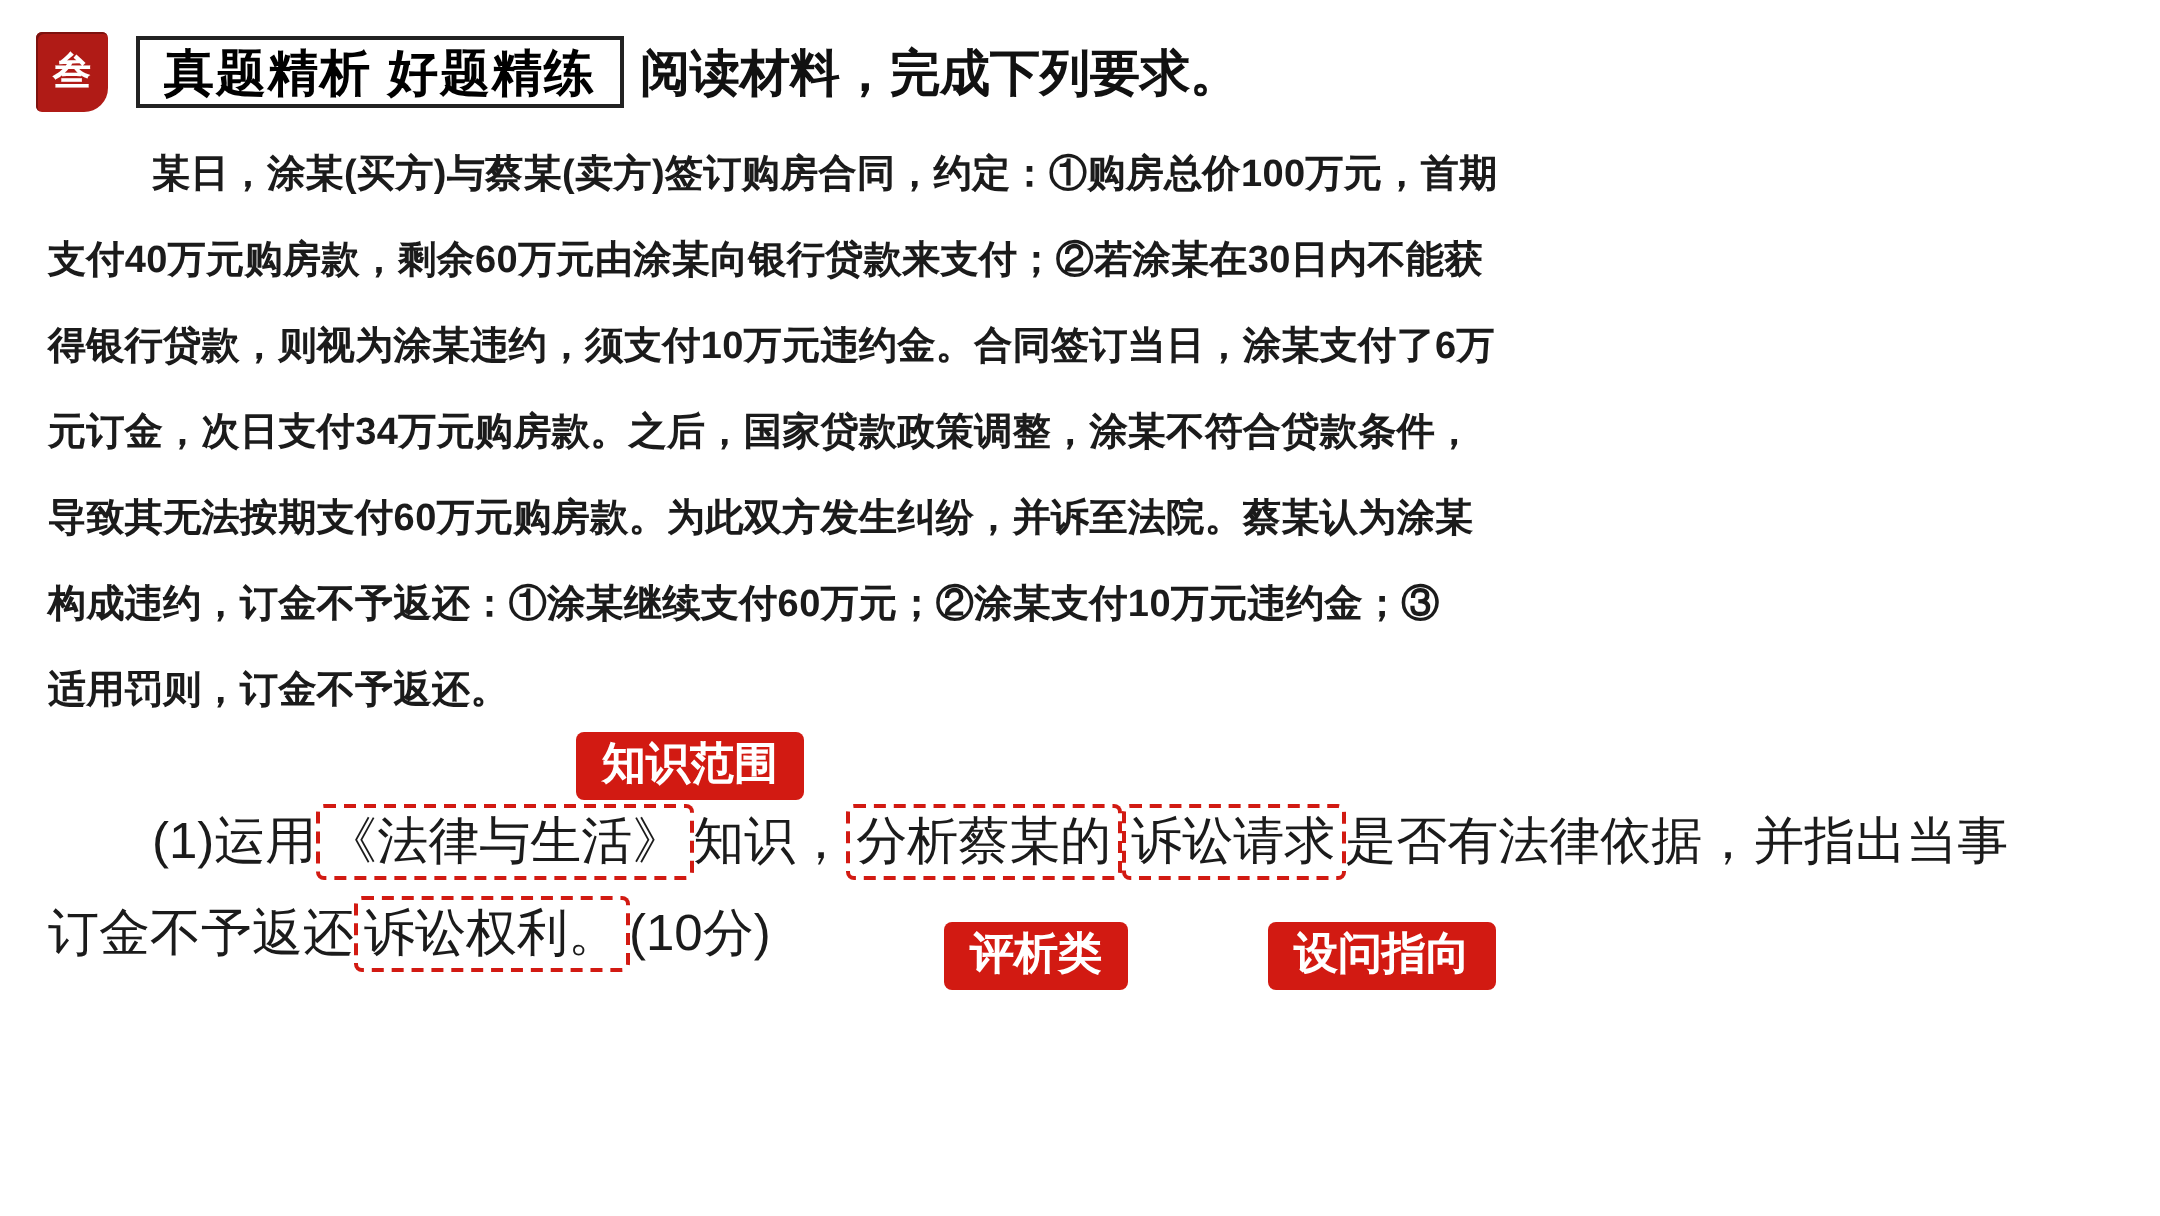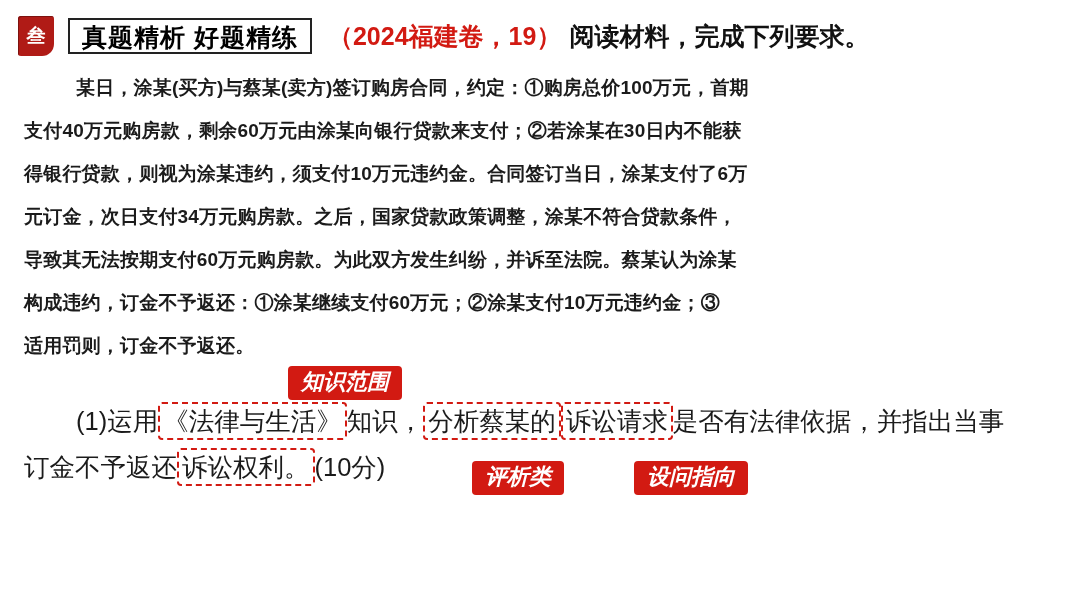--- a/index.html
+++ b/index.html
@@ -111,33 +111,31 @@
   .tag {
     position: absolute;
     background: #d21a12;
     color: #ffffff;
     font-size: 22px;
     font-weight: bold;
     border-radius: 4px;
     padding: 4px 13px 6px 13px;
     white-space: nowrap;
     line-height: 1.1;
-    font-style: italic;
   }
   .tag-scope { left: 288px; top: 366px; }
   .tag-type  { left: 472px; top: 461px; }
   .tag-point { left: 634px; top: 461px; }
 </style>
 </head>
 <body>
 
 <div class="header">
   <div class="seal">叁</div>
   <div class="header-title">真题精析 好题精练</div>
-  <div class="header-source">（2024福建卷，19）</div>
   <div class="header-task">阅读材料，完成下列要求。</div>
 </div>
 
 <div class="passage">
   <p><span class="indent"></span><span>某日，涂某(买方)与蔡某(卖方)签订购房合同，约定：①购房总价100万元，首期</span></p>
   <p><span>支付40万元购房款，剩余60万元由涂某向银行贷款来支付；②若涂某在30日内不能获</span></p>
   <p><span>得银行贷款，则视为涂某违约，须支付10万元违约金。合同签订当日，涂某支付了6万</span></p>
   <p><span>元订金，次日支付34万元购房款。之后，国家贷款政策调整，涂某不符合贷款条件，</span></p>
   <p><span>导致其无法按期支付60万元购房款。为此双方发生纠纷，并诉至法院。蔡某认为涂某</span></p>
   <p><span>构成违约，订金不予返还：①涂某继续支付60万元；②涂某支付10万元违约金；③</span></p>

